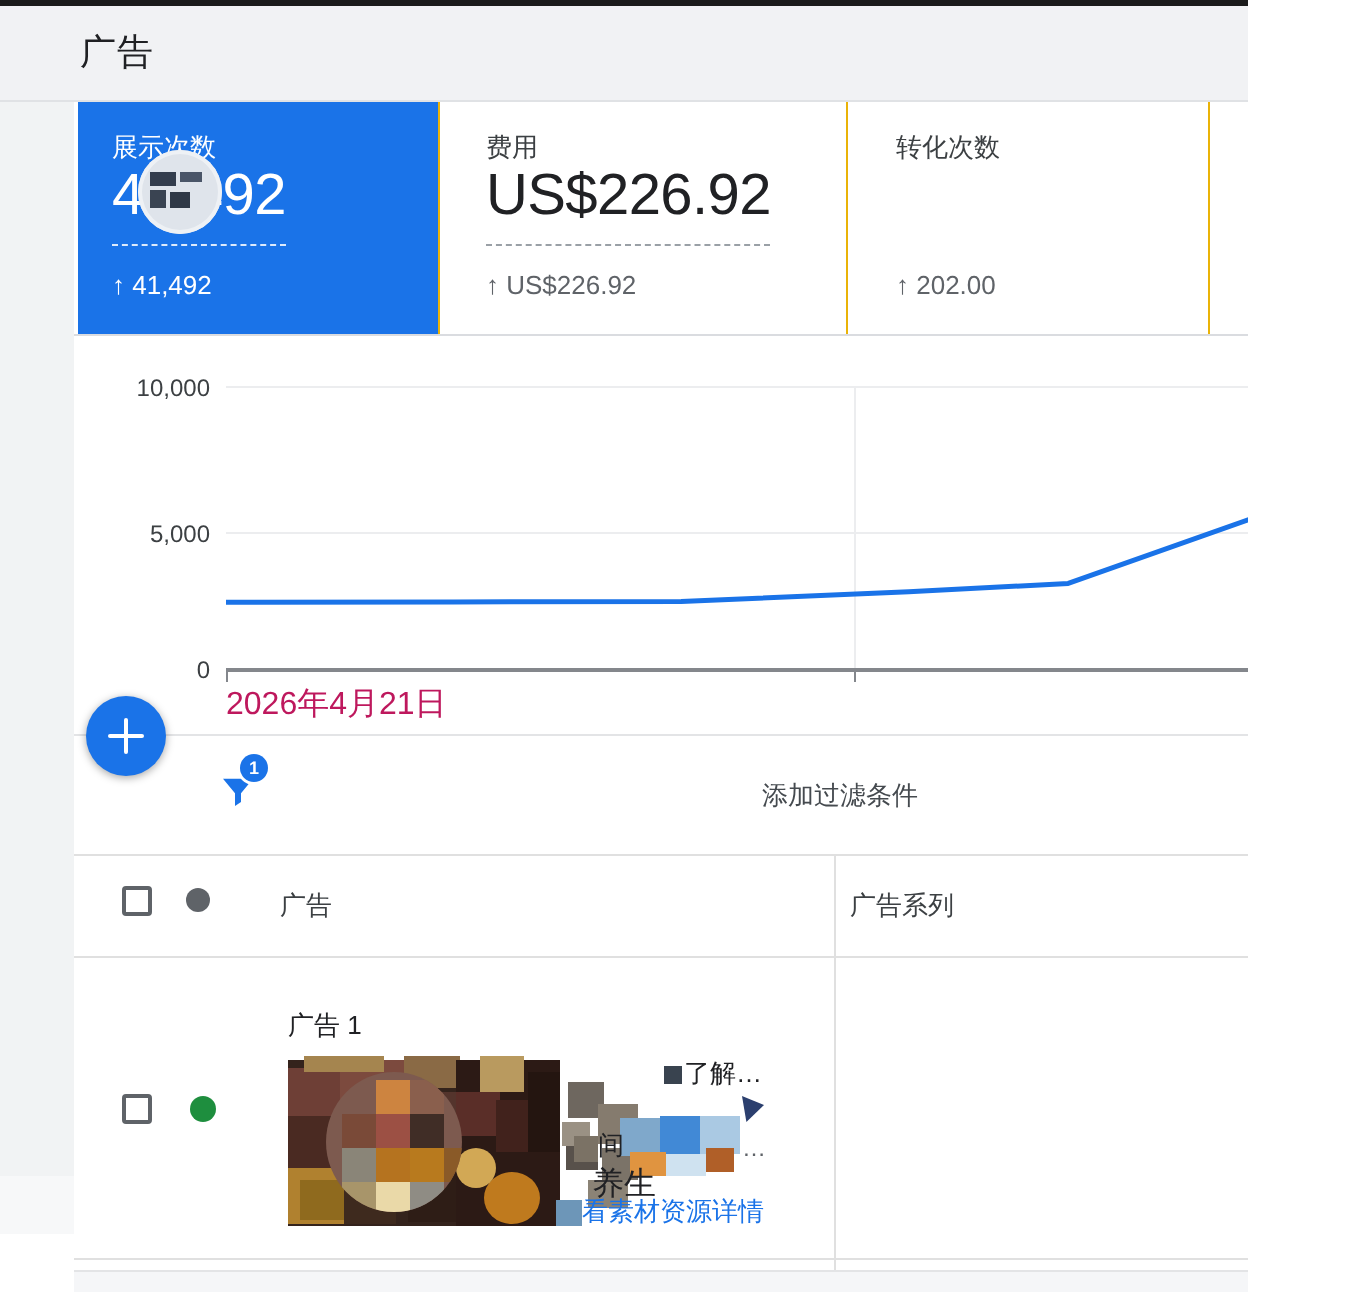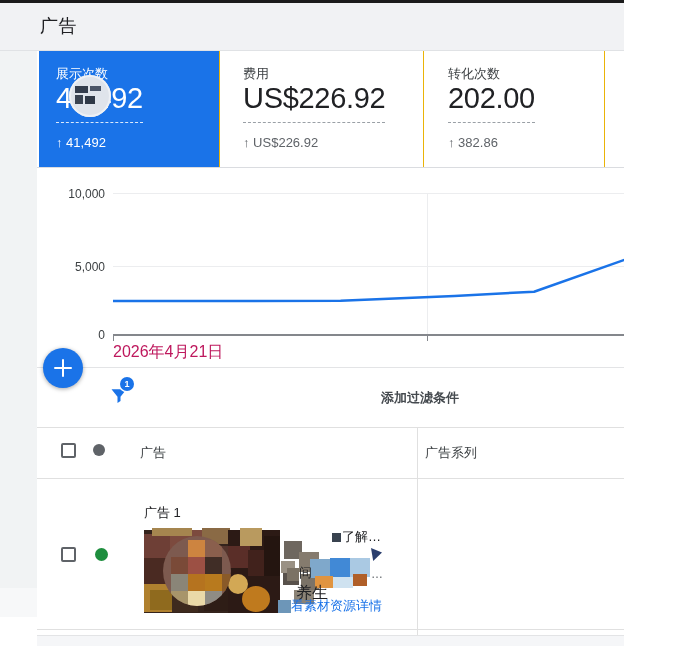--- a/index.html
+++ b/index.html
@@ -41,21 +41,21 @@
   .fab { left:43px; top:348px; width:40px; height:40px; border-radius:50%; background:#1a73e8;
          box-shadow:0 1px 4px rgba(0,0,0,.35); z-index:5; }
   .fab .bar-h { position:absolute; left:11px; top:19px; width:18px; height:2.4px; background:#fff; border-radius:1px; }
   .fab .bar-v { position:absolute; left:18.8px; top:11px; width:2.4px; height:18px; background:#fff; border-radius:1px; }
   .toolbar-border { left:37px; top:367px; width:645px; height:1px; background:#e3e4e6; }
   .filter-badge { left:120px; top:377px; width:14px; height:14px; border-radius:50%; background:#1a73e8;
                   color:#fff; font-size:9px; font-weight:600; text-align:center; line-height:14px;
                   box-shadow:0 0 0 1.5px #fff; z-index:3; }
   .chip { left:178px; top:383px; height:26px; padding:0 16px; border:1px solid #d8dade; border-radius:14px;
           font-size:13px; font-weight:500; color:#3c4043; line-height:24px; background:#fff; white-space:nowrap; }
-  .add-filter { left:381px; top:389px; font-size:13px; font-weight:700; color:#454a4f; }
+  .add-filter { left:381px; top:389px; font-size:13px; font-weight:400; color:#454a4f; }
 
   
   .hline { left:37px; width:645px; height:1px; background:#e0e0e0; }
   .vline { top:427px; width:1px; height:219px; background:#e0e0e0; }
   .checkbox { width:15px; height:15px; border:2px solid #5f6368; border-radius:2px; background:#fff; }
   .dot { border-radius:50%; }
   .th { font-size:13px; font-weight:500; color:#3c4043; white-space:nowrap; }
   .cell-text { font-size:13px; color:#202124; white-space:nowrap; }
   .link { font-size:13px; color:#1a73e8; white-space:nowrap; }
   .summary-band { left:37px; top:635px; width:645px; height:11px; background:#f5f6f8; border-top:1px solid #e3e4e6; }
@@ -83,22 +83,21 @@
     <div class="value">41,492</div>
     <div class="delta">↑ 41,492</div>
   </div>
   <div class="abs card" style="left:219px;width:204px;--pad:23px;">
     <div class="label">费用</div>
     <div class="value">US$226.92</div>
     <div class="delta">↑ US$226.92</div>
   </div>
   <div class="abs card" style="left:423px;width:181px;--pad:24px;">
     <div class="label">转化次数</div>
-    <div class="value">202.00</div>
-    <div class="delta">↑ 382.86</div>
+    <div class="delta">↑ 202.00</div>
   </div>
   <div class="abs card" style="left:604px;width:78px;--pad:16px;"></div>
   <div class="abs cards-bottom"></div>
 
   <div class="abs overlay-circle">
     <div class="px" style="left:6px;top:11px;width:13px;height:7px;background:#333d4d;"></div>
     <div class="px" style="left:21px;top:11px;width:11px;height:5px;background:#4a5568;"></div>
     <div class="px" style="left:6px;top:20px;width:8px;height:9px;background:#3a4452;"></div>
     <div class="px" style="left:16px;top:21px;width:10px;height:8px;background:#2f3947;"></div>
   </div>

